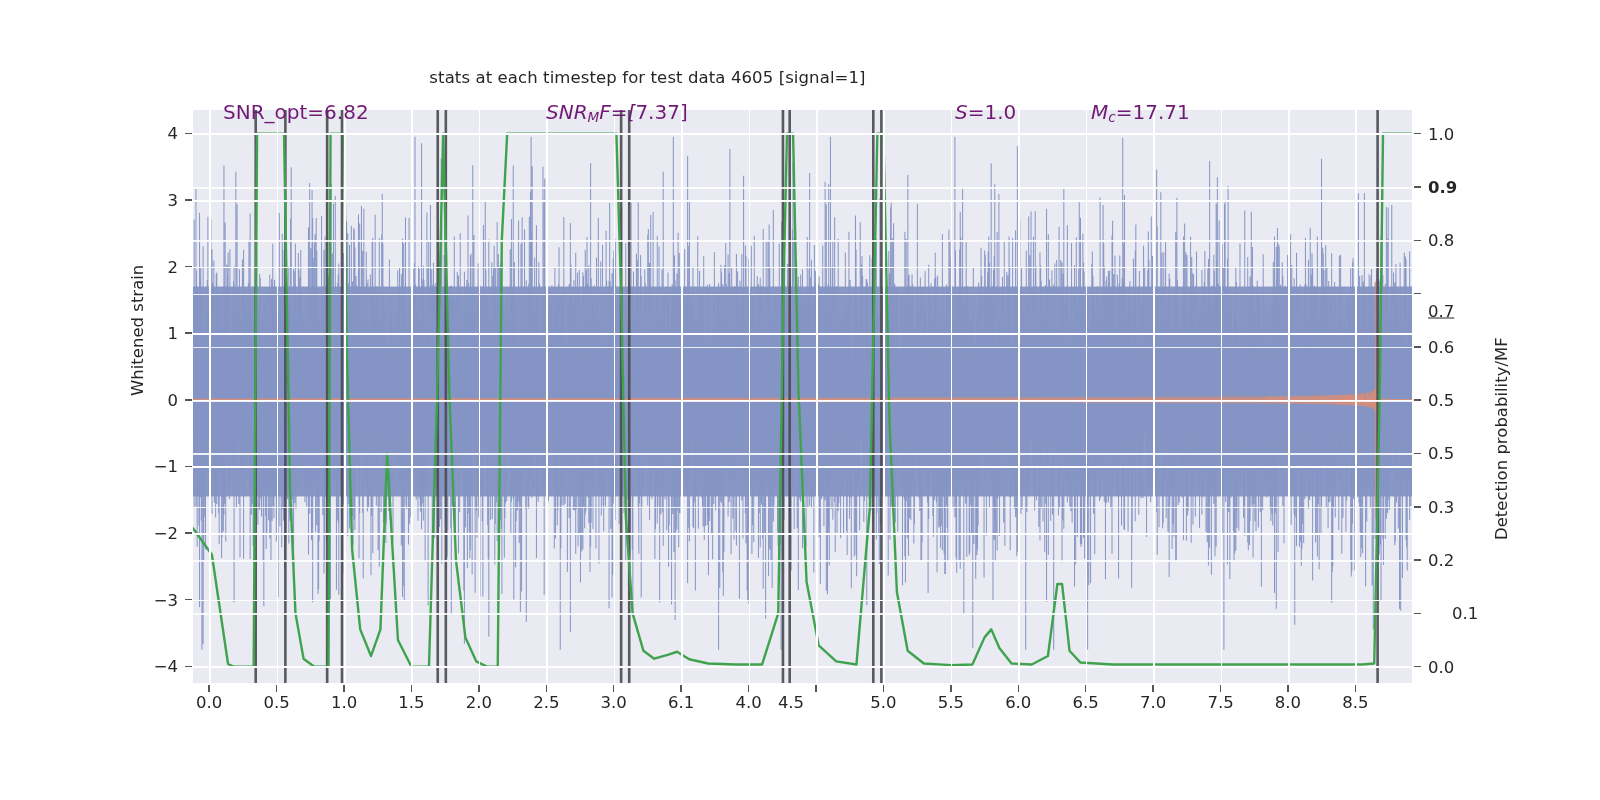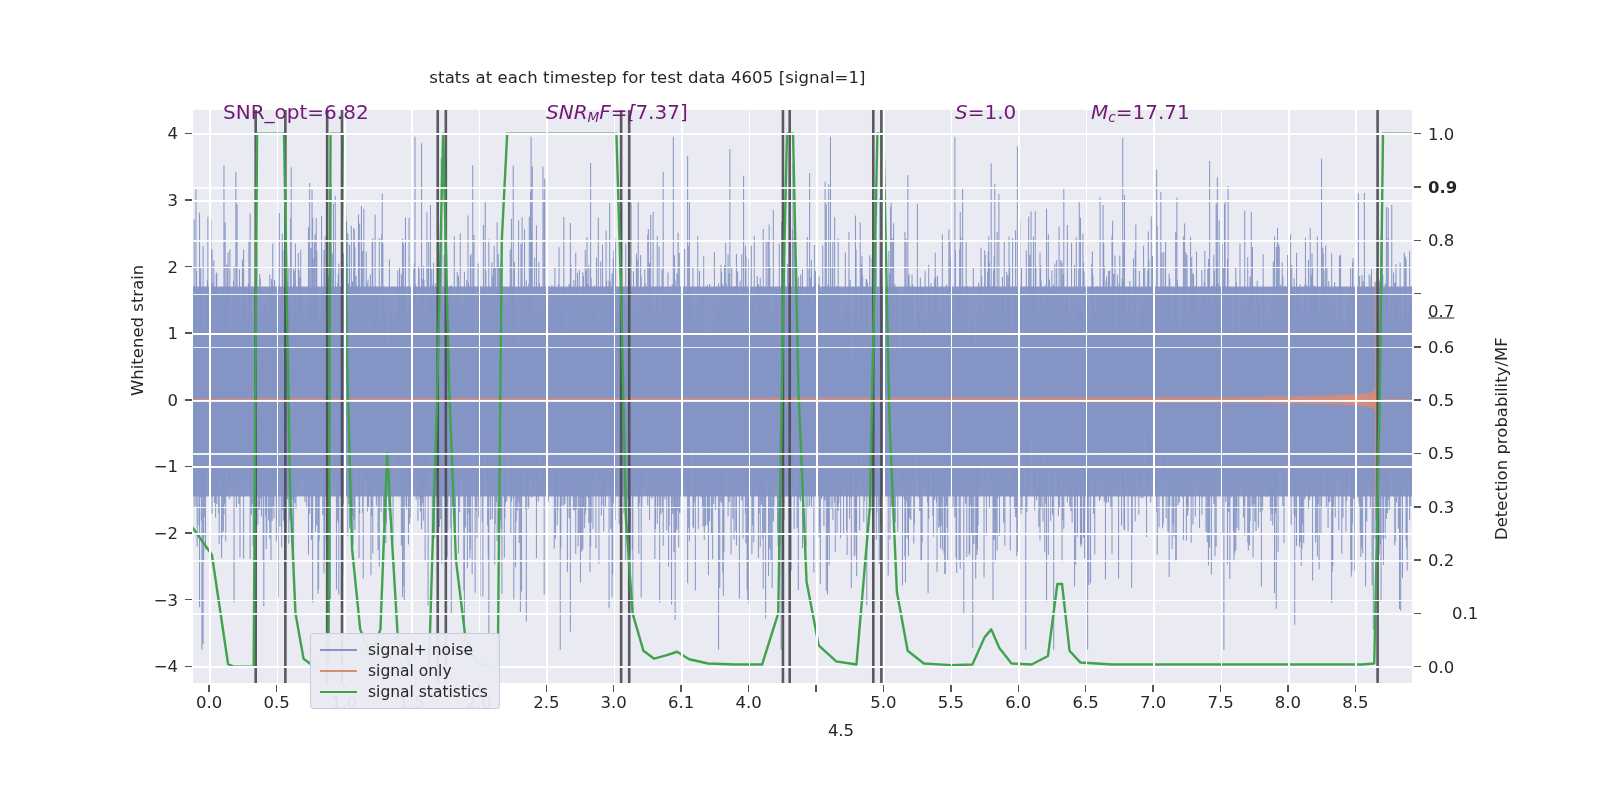--- a/index.html
+++ b/index.html
@@ -150,21 +150,21 @@
       <div class="tick xtick" style="left: 478.872px;">2.0</div>
       <div class="tmark tmark-x" style="left: 478.122px; top: 685px;"></div>
       <div class="tick xtick" style="left: 546.294px;">2.5</div>
       <div class="tmark tmark-x" style="left: 545.544px; top: 685px;"></div>
       <div class="tick xtick" style="left: 613.717px;">3.0</div>
       <div class="tmark tmark-x" style="left: 612.967px; top: 685px;"></div>
       <div class="tick xtick" style="left: 681.139px;">6.1</div>
       <div class="tmark tmark-x" style="left: 680.389px; top: 685px;"></div>
       <div class="tick xtick" style="left: 748.562px; text-align: center;">4.0</div>
       <div class="tmark tmark-x" style="left: 747.812px; top: 685px;"></div>
-      <div class="tick xtick" style="left: 841px; margin-top: 28px;">4.5</div>
+      <div class="tick xtick" style="left: 791px;">4.5</div>
       <div class="tmark tmark-x" style="left: 815.235px; top: 685px;"></div>
       <div class="tick xtick" style="left: 883.407px;">5.0</div>
       <div class="tmark tmark-x" style="left: 882.657px; top: 685px;"></div>
       <div class="tick xtick" style="left: 950.83px;">5.5</div>
       <div class="tmark tmark-x" style="left: 950.08px; top: 685px;"></div>
       <div class="tick xtick" style="left: 1018.25px; text-align: right;">6.0</div>
       <div class="tmark tmark-x" style="left: 1017.5px; top: 685px;"></div>
       <div class="tick xtick" style="left: 1085.67px;">6.5</div>
       <div class="tmark tmark-x" style="left: 1084.92px; top: 685px;"></div>
       <div class="tick xtick" style="left: 1153.1px;">7.0</div>
@@ -186,28 +186,14 @@
   <div class="annot" style="left:546px;top:100px">
     <em>SNR</em><sub>M</sub><em>F=[</em><span>7.37</span><span>]</span>
   </div>
   <div class="annot" style="left:955px;top:100px">
     <em>S</em><span>=1.0</span>
   </div>
   <div class="annot" style="left:1091px;top:100px">
     <em>M</em><sub>c</sub><span>=17.71</span>
   </div>
 
-  <div class="legend">
-    <div class="legend-row">
-      <span class="legend-line" id="lg0" style="border-top-color: rgb(132, 148, 196);"></span>
-      <span class="legend-text">signal+ noise</span>
-    </div>
-    <div class="legend-row">
-      <span class="legend-line" id="lg1" style="border-top-color: rgb(217, 140, 116);"></span>
-      <span class="legend-text">signal only</span>
-    </div>
-    <div class="legend-row">
-      <span class="legend-line" id="lg2" style="border-top-color: rgb(63, 163, 77);"></span>
-      <span class="legend-text">signal statistics</span>
-    </div>
-  </div>
 
 </div>
 
 </body></html>

